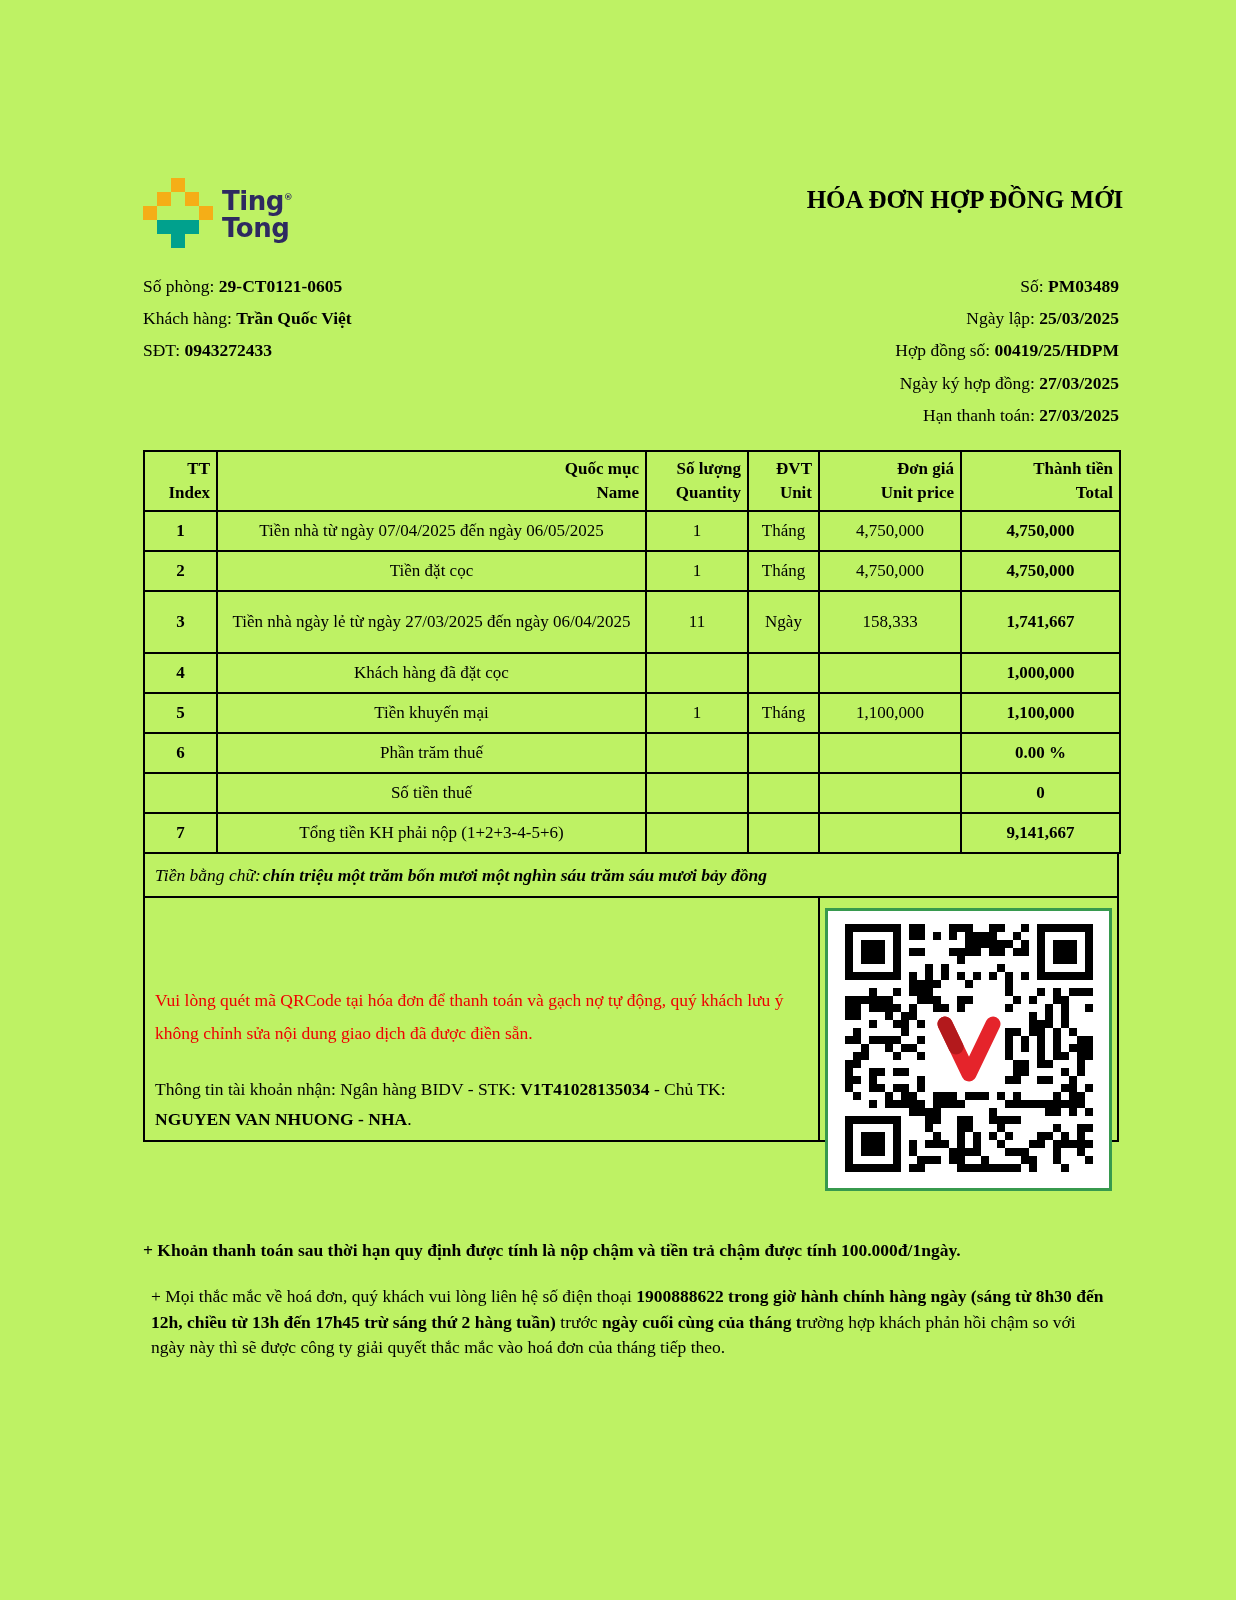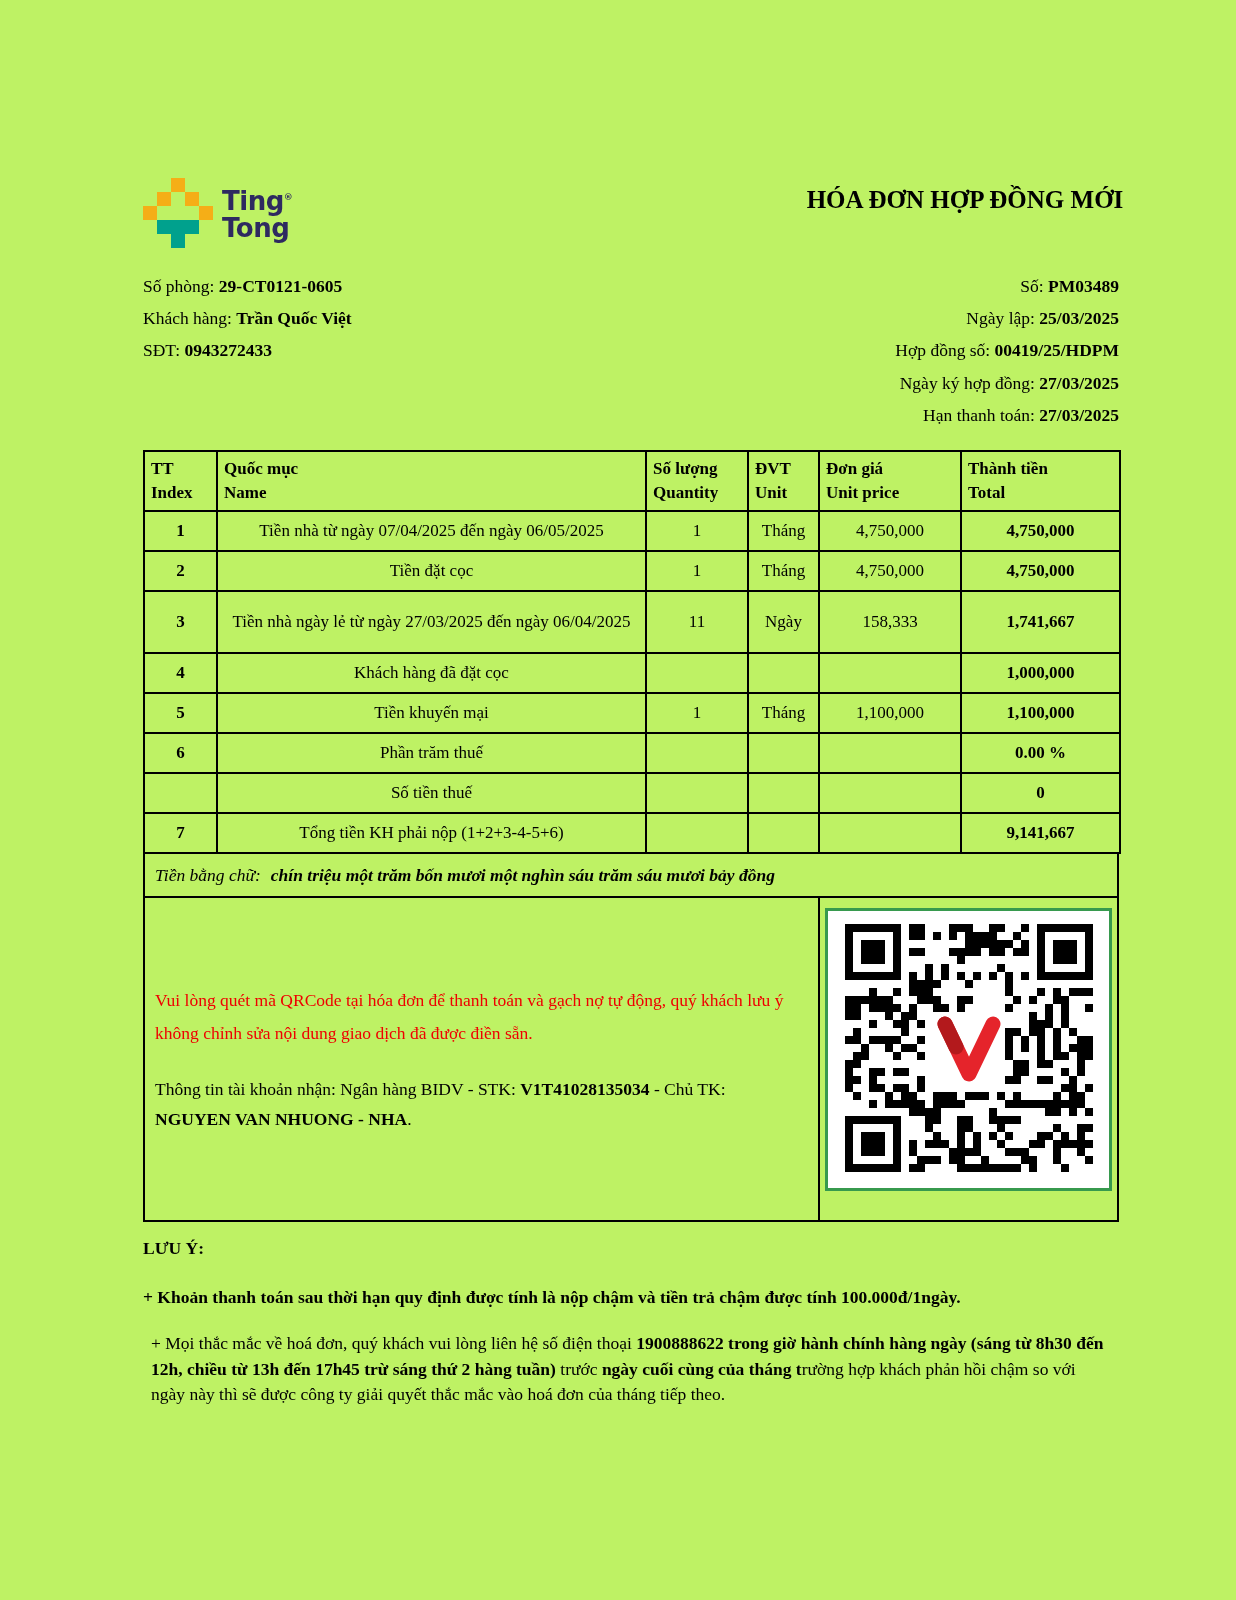--- a/index.html
+++ b/index.html
@@ -27,34 +27,34 @@
     font-size:25px;font-weight:bold;white-space:nowrap;
   }
   .meta-left{position:absolute;left:143px;top:270px;width:556px;font-size:17.5px;}
   .meta-right{position:absolute;right:117px;top:270px;width:460px;text-align:right;font-size:17.5px;}
   .meta-left p,.meta-right p{margin:0;line-height:32.2px;}
   .meta-left b,.meta-right b{font-weight:bold;}
   
   .table-wrap{position:absolute;left:143px;top:450px;width:976px;}
   table.inv{border-collapse:collapse;width:976px;table-layout:fixed;font-size:17px;}
   table.inv th,table.inv td{border:2px solid #000;padding:2px 6px;box-sizing:border-box;}
-  table.inv th{font-weight:bold;text-align:left;height:60px;line-height:24px;border-radius:23px;}
+  table.inv th{font-weight:bold;text-align:right;height:60px;line-height:24px;border-radius:23px;}
   table.inv td{height:40px;text-align:center;}
   table.inv tr.tall td{height:62px;}
   td.name{text-align:left;padding-left:12px;line-height:24px;}
   td.tt{font-weight:bold;}
   td.total{font-weight:bold;}
   
   .words-row{
     border:2px solid #000;border-top:none;height:44px;display:flex;align-items:center;
     padding-left:10px;font-size:17.5px;font-style:italic;box-sizing:border-box;
   }
-  .words-row .val{font-weight:bold;margin-left:10px;font-family:Liberation Serif, serif;}
+  .words-row .val{font-weight:bold;margin-left:2px;font-family:Liberation Serif, serif;}
   
-  .qr-section{border:2px solid #000;border-top:none;height:324px;display:flex;box-sizing:border-box;}
+  .qr-section{border:2px solid #000;border-top:none;height:244px;display:flex;box-sizing:border-box;}
   .pay-cell{width:675px;box-sizing:border-box;border-right:2px solid #000;padding:86px 26px 0 10px;}
   .qr-note{margin:0;color:var(--red,#EF0000);font-size:17.5px;line-height:33px;}
   .acct{margin:24px 0 0 0;font-size:17.5px;line-height:30px;}
   .acct b{font-weight:bold;}
   .qr-cell{flex:1;display:flex;align-items:flex-start;justify-content:center;}
   .qr-box{
     margin-top:10px;width:287px;height:283px;border:3px solid var(--green,#379A4E);
     box-sizing:border-box;display:flex;align-items:center;justify-content:center;background:#fff;
   }
   
@@ -510,18 +510,17 @@
                 <rect x="16" y="208" width="24" height="24" fill="#000"></rect>
                 <path d="M100 100 L124 150 L148 100" fill="none" stroke="#E5242B" stroke-width="15" stroke-linecap="round" stroke-linejoin="round"></path>
                 <path d="M100 100 L111 123" fill="none" stroke="#B3191C" stroke-width="15" stroke-linecap="round"></path>
               </svg></div>
         </div>
       </div>
     </div>
   </div>
 
   <div class="notes">
-    <h2>LƯU Ý:</h2>
     <p class="note-strong">+ Khoản thanh toán sau thời hạn quy định được tính là nộp chậm và tiền trả chậm được tính 100.000đ/1ngày.</p>
     <p class="note-para" id="note2"><span>+ Mọi thắc mắc về hoá đơn, quý khách vui lòng liên hệ số điện thoại </span><b>1900888622 trong giờ hành chính hàng ngày (sáng từ 8h30 đến 12h, chiều từ 13h đến 17h45 trừ sáng thứ 2 hàng tuần)</b><span> trước </span><b>ngày cuối cùng của tháng t</b><span>rường hợp khách phản hồi chậm so với ngày này thì sẽ được công ty giải quyết thắc mắc vào hoá đơn của tháng tiếp theo.</span></p>
   </div>
 
 </div>
 
 </body></html>

